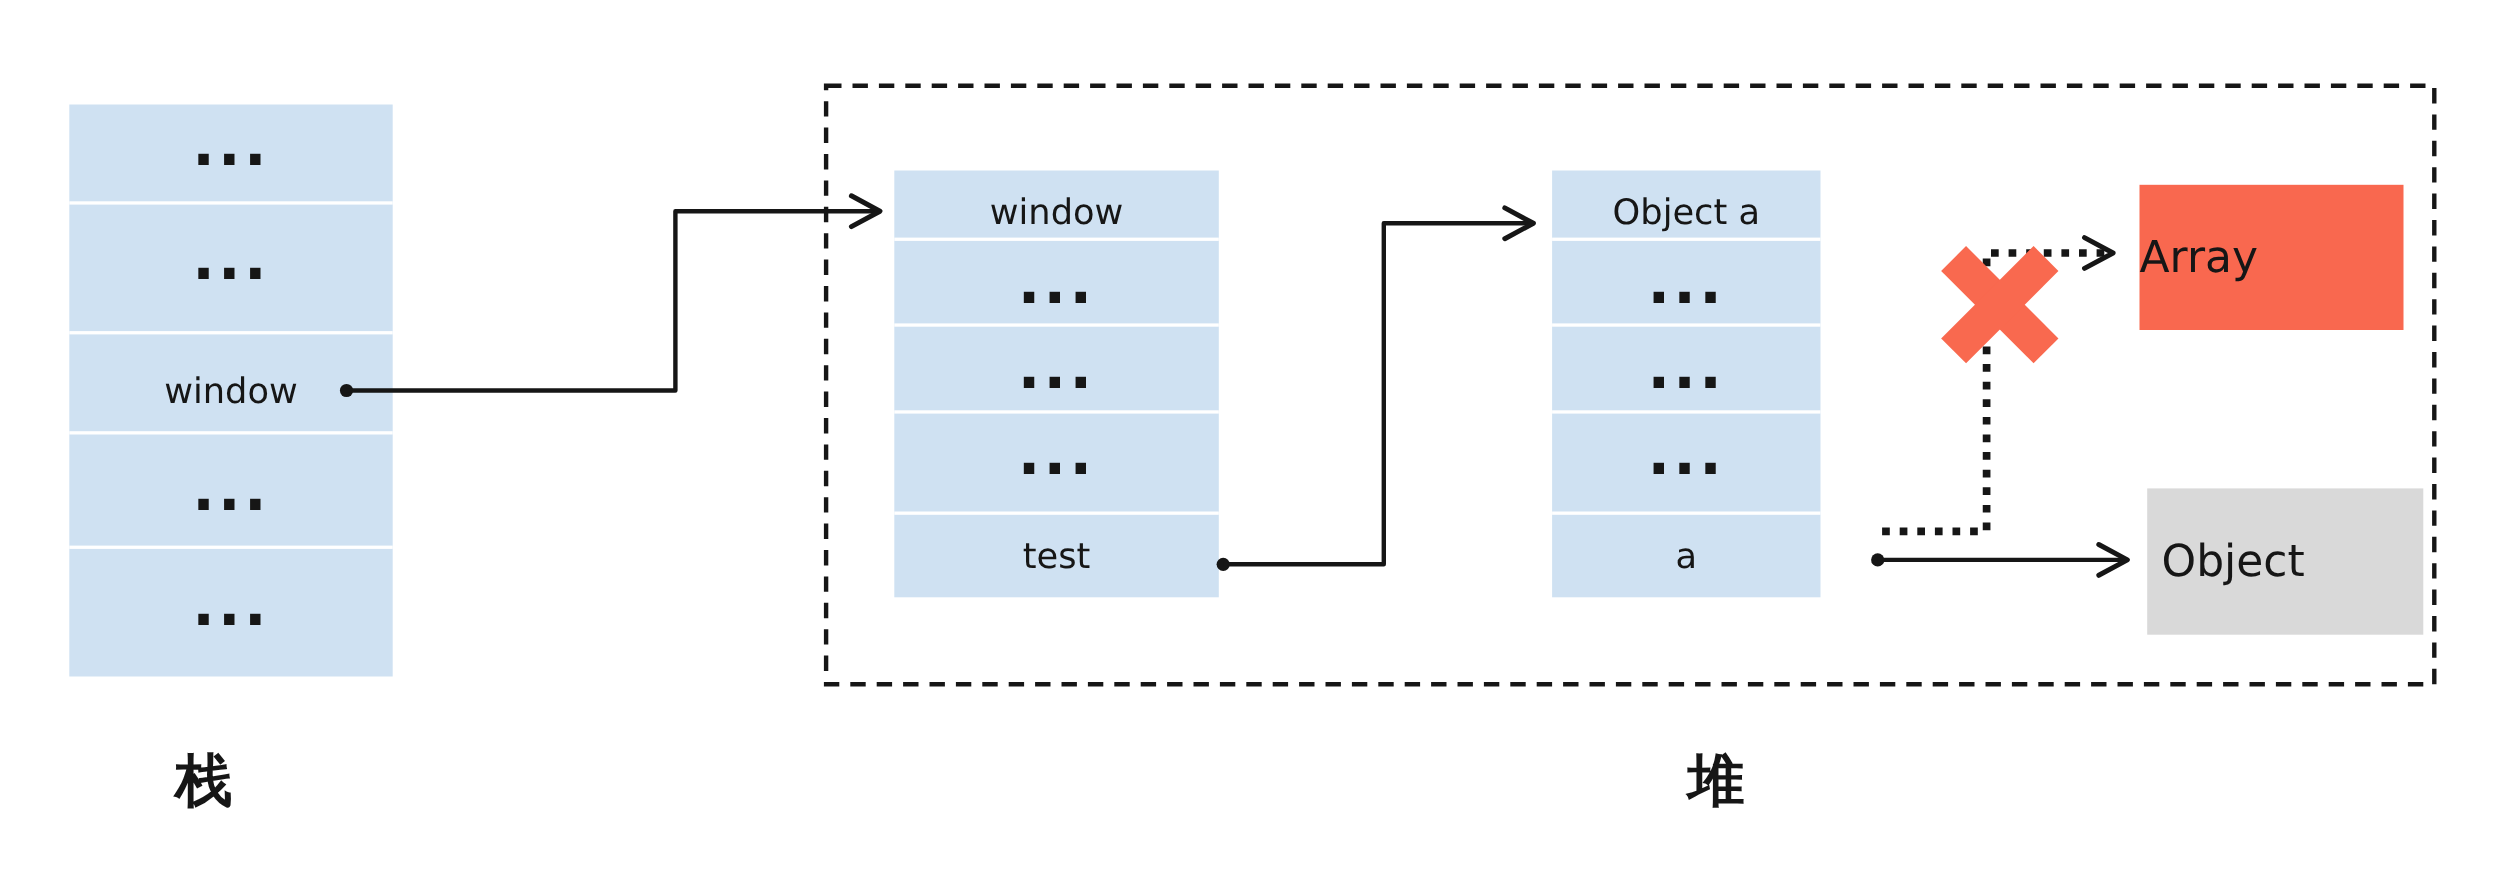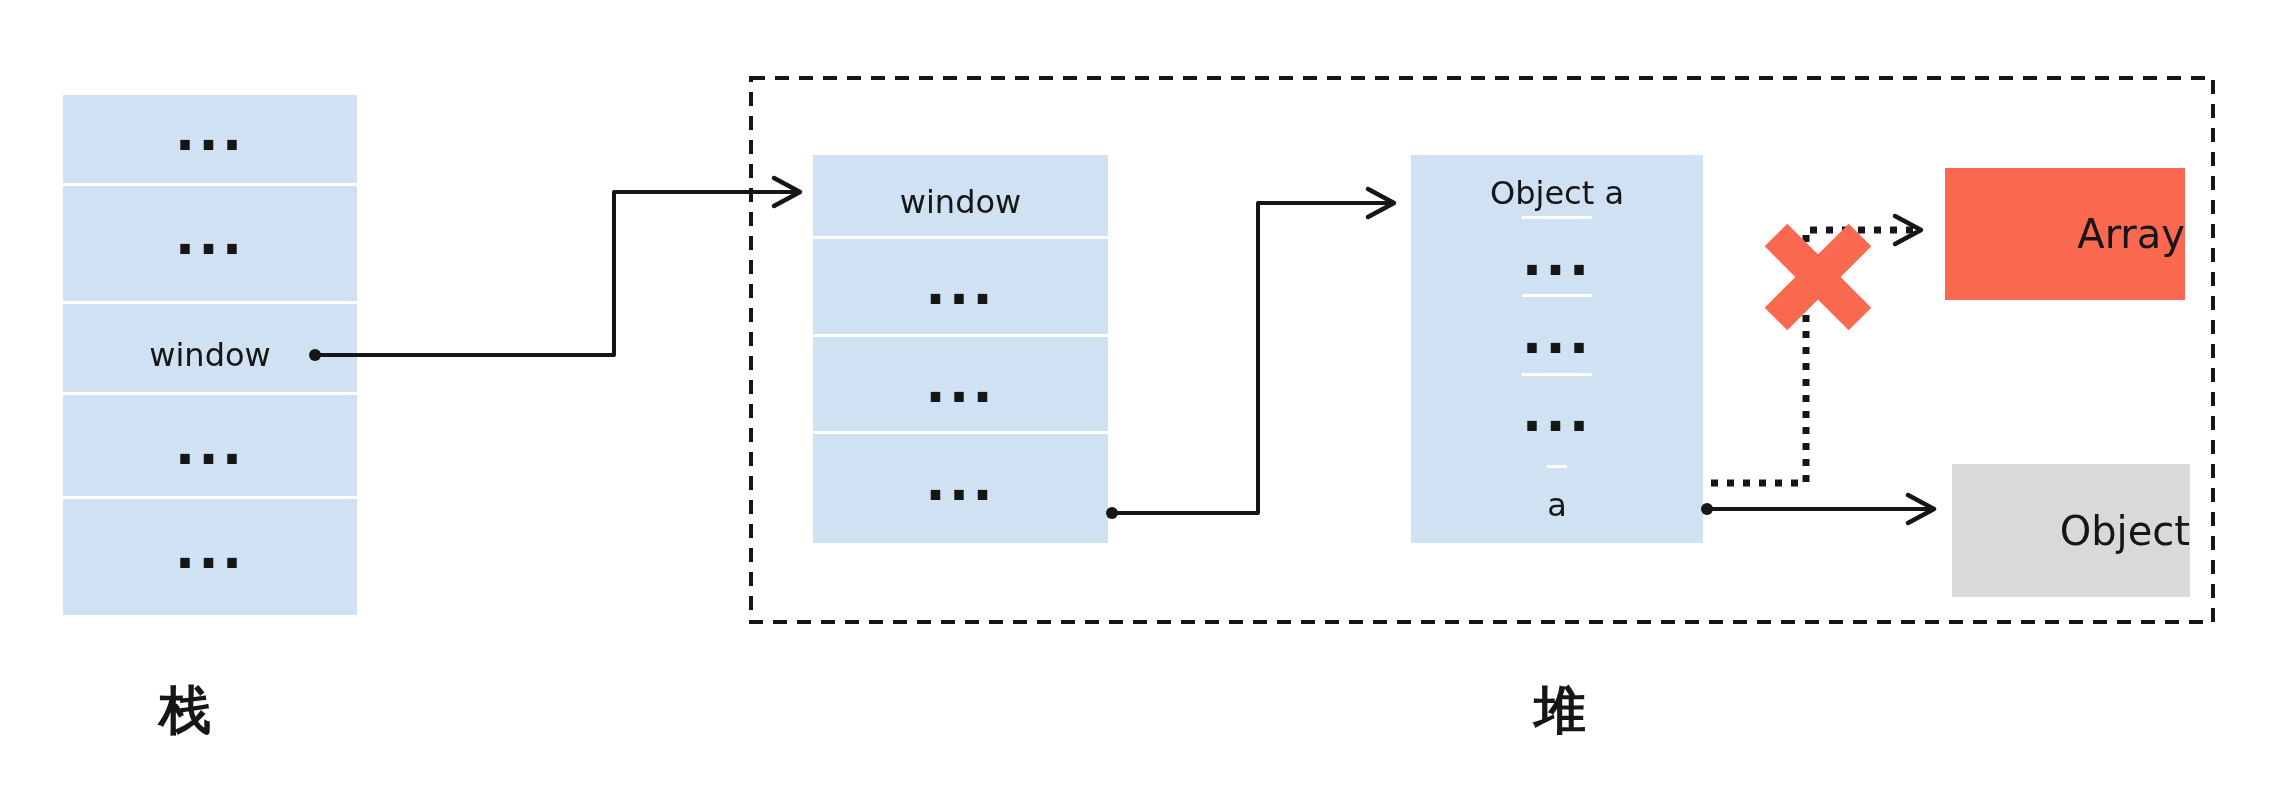--- a/index.html
+++ b/index.html
@@ -13,27 +13,27 @@
 
   
   .cell-box{position:absolute;display:flex;flex-direction:column;background:var(--cell-fill);}
   .cell-box .row{flex:1;display:flex;align-items:center;justify-content:center;
                  font-size:32px;line-height:1;}
   .cell-box .row + .row{border-top:3px solid var(--cell-divider);}
   .row.dots{font-size:54px;font-weight:bold;letter-spacing:3px;transform:translateY(-14px);}
 
   #stack-box{left:63px;top:95px;width:294px;height:520px;}
   #window-box{left:813px;top:155px;width:295px;height:388px;}
-  #object-a-box{left:1411px;top:155px;width:292px;height:388px;align-items:center;}
+  #object-a-box{left:1411px;top:155px;width:244px;height:388px;}
 
   
-  .solid-box{position:absolute;display:flex;align-items:center;justify-content:flex-end;
+  .solid-box{position:absolute;display:flex;align-items:center;justify-content:flex-start;
              font-size:40px;}
   #array-box{left:1945px;top:168px;width:240px;height:132px;background:var(--array-fill);}
-  #object-box{left:1952px;top:464px;width:238px;height:133px;background:var(--object-fill);}
+  #object-box{left:1952px;top:444px;width:238px;height:133px;background:var(--object-fill);padding-left:13px;}
 
   
   .caption{position:absolute;font-size:52px;font-weight:bold;text-align:center;line-height:1;}
   #stack-caption{left:105px;top:684px;width:160px;}
   #heap-caption{left:1480px;top:684px;width:160px;}
 
   
   svg.overlay{position:absolute;left:0;top:0;z-index:3;pointer-events:none;}
   .arrow{stroke:var(--line);stroke-width:4;fill:none;stroke-linejoin:round;}
   .arrow-dot{fill:var(--line);}
@@ -53,20 +53,21 @@
     <div class="row">window</div>
     <div class="row dots">...</div>
     <div class="row dots">...</div>
   </div>
 
   <div class="cell-box" id="window-box">
     <div class="row">window</div>
     <div class="row dots">...</div>
     <div class="row dots">...</div>
     <div class="row dots">...</div>
+    <div class="row">test</div>
   </div>
 
   <div class="cell-box" id="object-a-box">
     <div class="row">Object a</div>
     <div class="row dots">...</div>
     <div class="row dots">...</div>
     <div class="row dots">...</div>
     <div class="row">a</div>
   </div>
 

